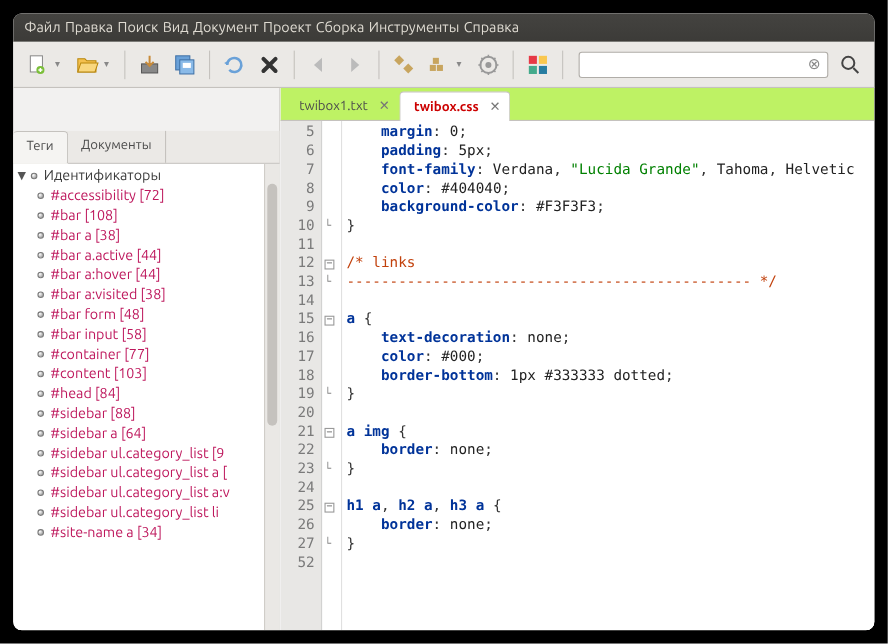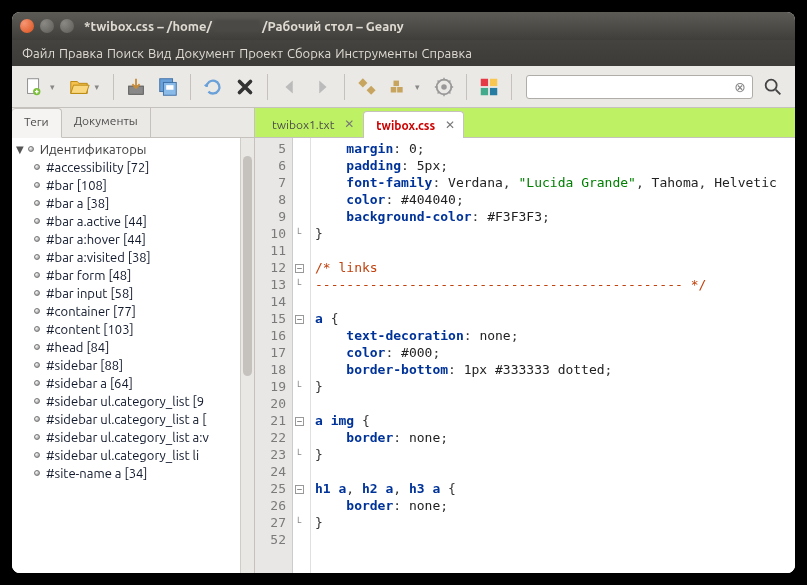--- a/index.html
+++ b/index.html
@@ -16,31 +16,31 @@
 .toolbar { background: #ebe9e6; border-bottom: 1px solid #c5c2be; height: 42px; display: flex; align-items: center; padding: 0 8px; gap: 4px; }
 .tb-btn { width: 28px; height: 28px; display: flex; align-items: center; justify-content: center; border-radius: 3px; }
 .tb-btn svg { width: 22px; height: 22px; }
 .tb-sep { width: 1px; height: 26px; background: #c5c2be; margin: 0 4px; }
 .tb-dd { font-size: 9px; color: #888; margin-left: -2px; margin-right: 6px; }
 .tb-search { flex: 1; display: flex; align-items: center; gap: 6px; margin-left: 6px; }
 .tb-search-box { flex: 1; height: 24px; background: #fff; border: 1px solid #b0ada8; border-radius: 3px; padding: 0 6px; display: flex; align-items: center; justify-content: flex-end; }
 .tb-search-box .clear { color: #888; font-size: 14px; }
 .content { flex: 1; display: flex; overflow: hidden; }
 .sidebar { width: 243px; background: #f2f1f0; border-right: 1px solid #c5c2be; display: flex; flex-direction: column; }
-.side-tabs { display: flex; background: #ebe9e6; border-bottom: 1px solid #c5c2be; height: 30px; }
+.side-tabs { display: flex; background: #ebe9e6; border-bottom: 1px solid #c5c2be; height: 30px; margin-top: 39px; }
 .side-tab { padding: 6px 12px; font-size: 12px; color: #4c4c4c; border-right: 1px solid #c5c2be; }
 .side-tab.active { background: #f5f4f2; border-bottom: 1px solid #f5f4f2; margin-bottom: -1px; border-top: 1px solid #c5c2be; border-top-left-radius: 4px; border-top-right-radius: 4px; }
 .tree { flex: 1; overflow: hidden; background: #fff; position: relative; }
 .tree-scroll { position: absolute; right: 0; top: 0; bottom: 0; width: 14px; background: #eae8e5; border-left: 1px solid #d0cdc8; }
 .tree-scroll::before { content:''; position:absolute; top:18px; left:2px; right:2px; height:220px; background:#c5c2be; border-radius:6px; }
 .tree-inner { padding: 2px 0; }
 .tree-root { display: flex; align-items: center; padding: 2px 4px; font-size: 13px; color: #3c3c3c; }
 .tree-root .arrow { font-size: 10px; margin-right: 4px; color: #555; }
 .tree-root .bullet { width: 6px; height: 6px; background: radial-gradient(circle at 30% 30%, #fff, #888); border-radius: 50%; margin-right: 6px; border: 1px solid #777; }
-.tree-item { display: flex; align-items: center; padding: 2px 4px 2px 22px; font-size: 13px; color: #0f172a; white-space: nowrap; overflow: hidden; }
+.tree-item { display: flex; align-items: center; padding: 2px 4px 2px 22px; font-size: 13px; color: #be185d; white-space: nowrap; overflow: hidden; }
 .tree-item .bullet { width: 6px; height: 6px; background: radial-gradient(circle at 30% 30%, #fff, #888); border-radius: 50%; margin-right: 6px; border: 1px solid #777; flex-shrink: 0; }
 .editor-area { flex: 1; display: flex; flex-direction: column; background: #fff; overflow: hidden; }
 .ed-tabs { display: flex; background: #bef264; border-bottom: 1px solid #c5c2be; height: 30px; align-items: flex-end; padding-left: 4px; }
 .ed-tab { padding: 6px 6px 6px 12px; font-size: 12px; color: #4c4c4c; border: 1px solid transparent; border-bottom: none; display: flex; align-items: center; gap: 8px; }
 .ed-tab.active { background: #fff; border-color: #c5c2be; border-top-left-radius: 4px; border-top-right-radius: 4px; color: #c00; font-weight: bold; margin-bottom: -1px; margin-top: 32px; }
 .ed-tab .tab-close { width: 14px; height: 14px; display: flex; align-items: center; justify-content: center; font-size: 12px; color: #777; font-weight: normal; }
 .code-pane { flex: 1; display: flex; overflow: hidden; font-family: "DejaVu Sans Mono", monospace; font-size: 13px; background: #fff; }
 .gutter { width: 38px; background: #e8e7e5; text-align: right; padding: 2px 6px 2px 0; color: #7a7a7a; border-right: 1px solid #ccc; }
 .gutter div { height: 17px; line-height: 17px; }
 .fold-col { width: 18px; background: #fff; padding: 2px 0; color: #888; font-size: 10px; text-align: left; border-right: 1px solid #e0e0e0; position: relative; }
@@ -53,30 +53,20 @@
 .str { color: #008000; }
 .cmt { color: #c2410c; }
 .punct { color: #333; }
 .prop { color: #003399; font-weight: bold; }
 </style>
 </head>
 <body>
 
 <div class="window">
 
-  <div class="titlebar">
-    <div class="win-btns">
-      <div class="win-btn wb-close"></div>
-      <div class="win-btn wb-min"></div>
-      <div class="win-btn wb-max"></div>
-    </div>
-    <span>*twibox.css – /home/</span>
-    <span class="title-obscured"></span>
-    <span>/Рабочий стол – Geany</span>
-  </div>
 
   <div class="menubar" id="menubar">
       <span>Файл</span>
       <span>Правка</span>
       <span>Поиск</span>
       <span>Вид</span>
       <span>Документ</span>
       <span>Проект</span>
       <span>Сборка</span>
       <span>Инструменты</span>

